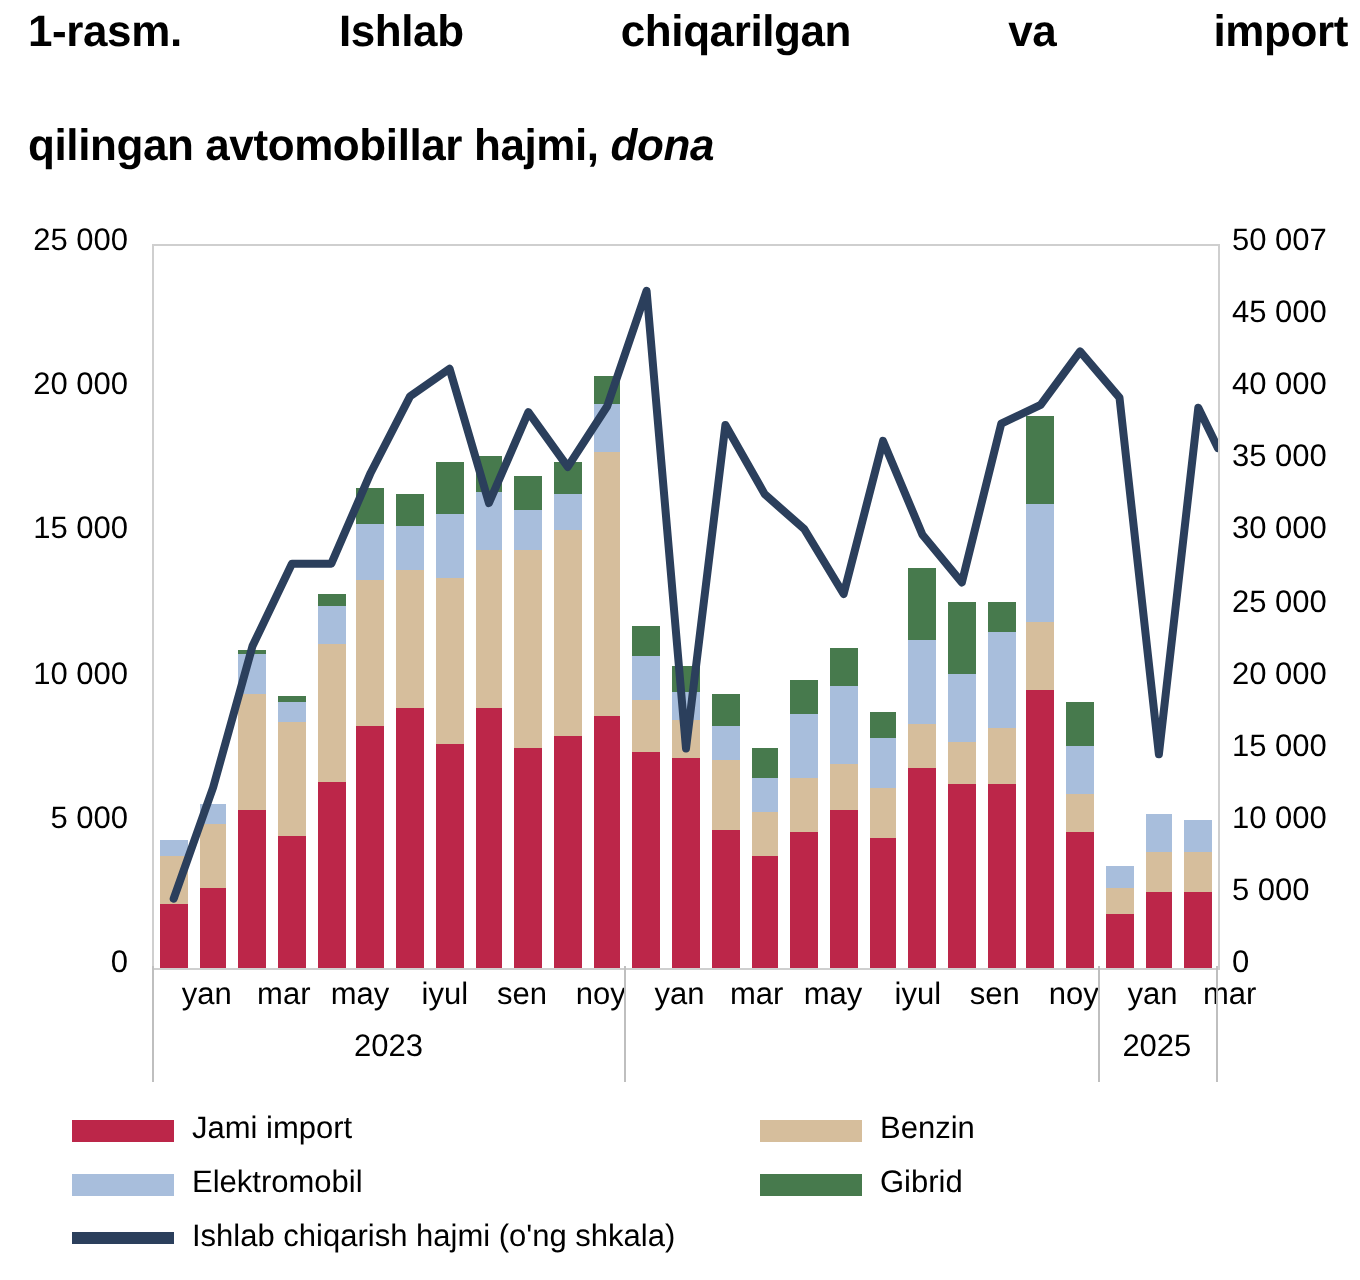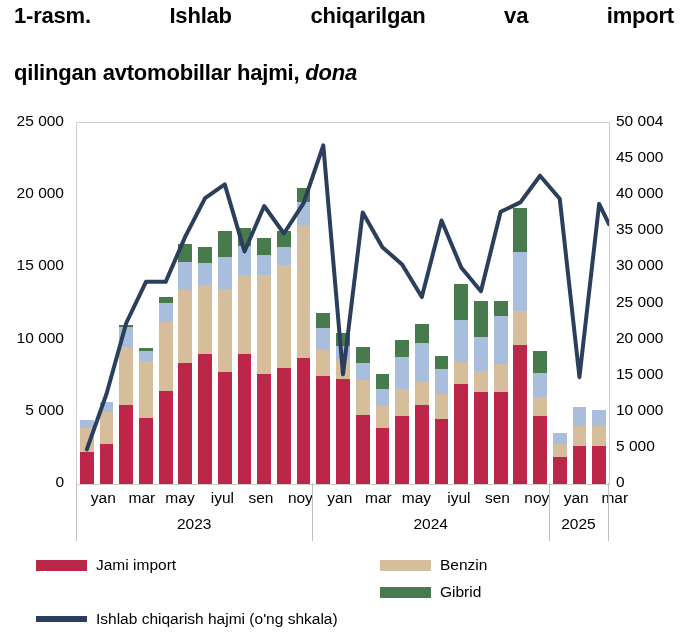--- a/index.html
+++ b/index.html
@@ -388,52 +388,55 @@
     <div class="ylabel ylabel-right" style="top: 369px;">0</div>
     <div class="ylabel ylabel-right" style="top: 332.9px;">5 000</div>
     <div class="ylabel ylabel-right" style="top: 296.8px;">10 000</div>
     <div class="ylabel ylabel-right" style="top: 260.7px;">15 000</div>
     <div class="ylabel ylabel-right" style="top: 224.6px;">20 000</div>
     <div class="ylabel ylabel-right" style="top: 188.5px;">25 000</div>
     <div class="ylabel ylabel-right" style="top: 152.4px;">30 000</div>
     <div class="ylabel ylabel-right" style="top: 116.3px;">35 000</div>
     <div class="ylabel ylabel-right" style="top: 80.2px;">40 000</div>
     <div class="ylabel ylabel-right" style="top: 44.1px;">45 000</div>
-    <div class="ylabel ylabel-right" style="top: 8px;">50 004</div>
+    <div class="ylabel ylabel-right" style="top: 8px;">50 007</div>
     <div class="xlabel" style="left: 55.8519px; width: 60px; top: 385px;">yan</div>
     <div class="xlabel" style="left: 95.2593px; width: 60px; top: 385px;">mar</div>
     <div class="xlabel" style="left: 134.667px; width: 60px; top: 385px;">may</div>
     <div class="xlabel" style="left: 174.074px; width: 60px; top: 385px;">iyul</div>
     <div class="xlabel" style="left: 213.481px; width: 60px; top: 385px;">sen</div>
     <div class="xlabel" style="left: 252.889px; width: 60px; top: 385px;">noy</div>
     <div class="xlabel" style="left: 292.296px; width: 60px; top: 385px;">yan</div>
     <div class="xlabel" style="left: 331.704px; width: 60px; top: 385px;">mar</div>
     <div class="xlabel" style="left: 371.111px; width: 60px; top: 385px;">may</div>
     <div class="xlabel" style="left: 410.519px; width: 60px; top: 385px;">iyul</div>
     <div class="xlabel" style="left: 449.926px; width: 60px; top: 385px;">sen</div>
     <div class="xlabel" style="left: 489.333px; width: 60px; top: 385px;">noy</div>
     <div class="xlabel" style="left: 528.741px; width: 60px; top: 385px;">yan</div>
     <div class="xlabel" style="left: 568.148px; width: 60px; top: 385px;">mar</div>
     <div class="yearlabel" style="left: 76px; width: 236.444px; top: 411px;">2023</div>
     <div class="year-sep" style="left: 76px; top: 379px; height: 58px;"></div>
-    <div class="yearlabel" style="left: 312.444px; width: 236.444px; top: 411px;">2024</div>
     <div class="year-sep" style="left: 312.444px; top: 379px; height: 58px;"></div>
     <div class="yearlabel" style="left: 548.889px; width: 59.1111px; top: 411px;">2025</div>
     <div class="year-sep" style="left: 548.889px; top: 379px; height: 58px;"></div>
     <div class="year-sep" style="left: 608px; top: 379px; height: 58px;"></div>
   </div>
 
 <div id="legend">
     <div class="legend-item" style="left: 36px; top: 0px; justify-content: center;">
       <span class="legend-swatch" style="background: rgb(188, 38, 73);"></span>
       <span class="legend-text">Jami import</span>
     </div>
     <div class="legend-item" style="left: 380px; top: 0px;">
       <span class="legend-swatch" style="background: rgb(214, 190, 156);"></span>
       <span class="legend-text">Benzin</span>
+    </div>
+    <div class="legend-item" style="left: 36px; top: 27px;">
+      <span class="legend-swatch" style="background: rgb(168, 190, 220);"></span>
+      <span class="legend-text">Elektromobil</span>
     </div>
     <div class="legend-item" style="left: 380px; top: 27px;">
       <span class="legend-swatch" style="background: rgb(71, 122, 77);"></span>
       <span class="legend-text">Gibrid</span>
     </div>
     <div class="legend-item" style="left: 36px; top: 54px;">
       <span class="legend-swatch line-swatch" style="background: rgb(43, 63, 92);"></span>
       <span class="legend-text">Ishlab chiqarish hajmi (o'ng shkala)</span>
     </div>
   </div>

